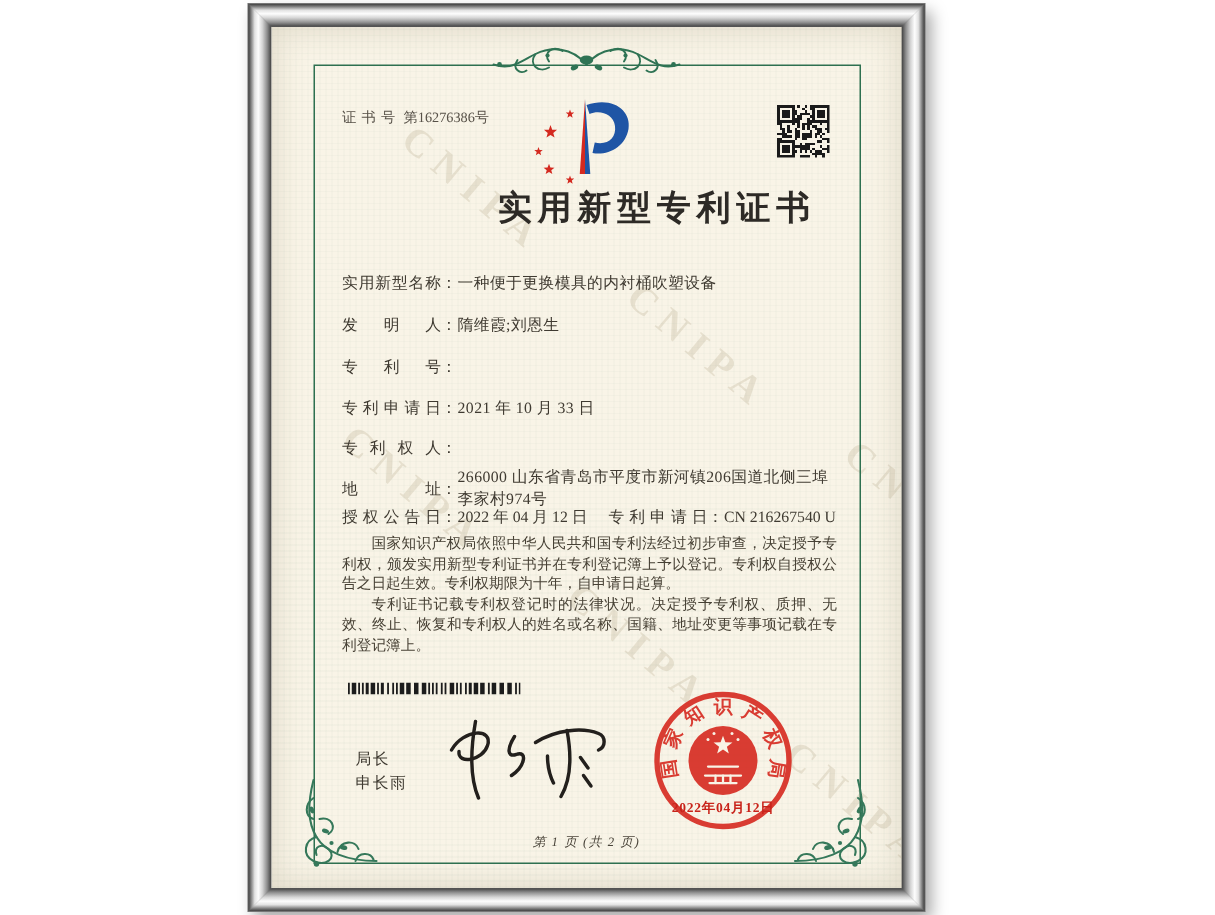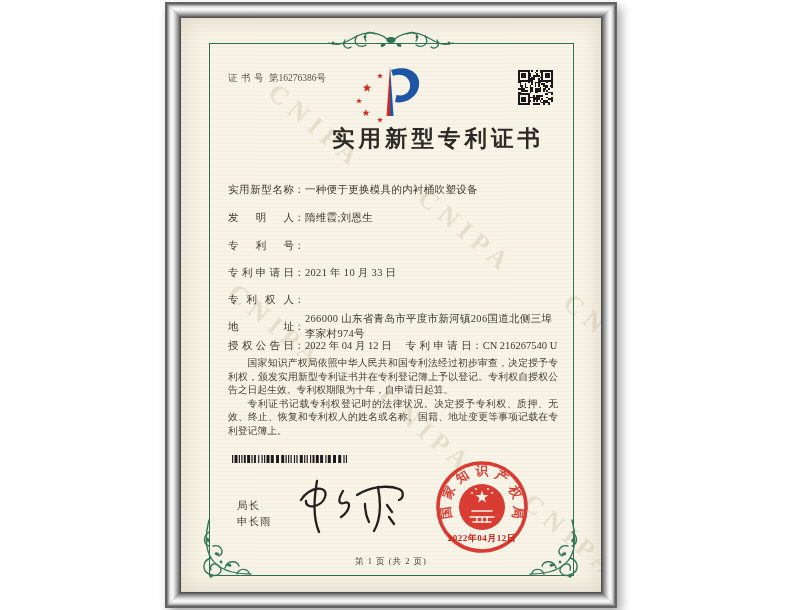--- a/index.html
+++ b/index.html
@@ -50,21 +50,21 @@
   .paras p{margin:0;font-size:9.8px;line-height:13.6px;text-indent:2em;
            text-align:justify;color:#474135;}
   .barcode{position:absolute;left:51px;top:437px;width:115px;height:8px;}
   .dtitle{position:absolute;left:56px;top:481px;font-size:10.5px;letter-spacing:1px;}
   .dname{position:absolute;left:56px;top:497px;font-size:10.5px;letter-spacing:1px;}
   .sig{position:absolute;left:112px;top:458px;width:120px;height:62px;}
   .seal{position:absolute;left:253px;top:441px;width:96px;height:96px;opacity:.9;}
   .sealdate{position:absolute;left:253px;top:514px;width:96px;text-align:center;
             font-size:9px;font-weight:bold;color:#c8231a;letter-spacing:.5px;}
   .footer{position:absolute;left:0;top:538px;width:100%;text-align:center;
-          font-size:8.5px;color:#4a443a;letter-spacing:1px;}
+          font-size:8.5px;color:#4a443a;letter-spacing:1px;font-style:italic;}
   .orn-top{position:absolute;left:calc(50% - 66px);top:9px;width:132px;height:32px;}
   .orn-bl{position:absolute;left:18px;top:500px;width:56px;height:62px;}
   .orn-br{position:absolute;left:345px;top:500px;width:56px;height:62px;transform:scaleX(-1);}
 </style>
 </head>
 <body>
 
 <div class="stage">
   <div class="frame">
     <div class="fs t"></div>

